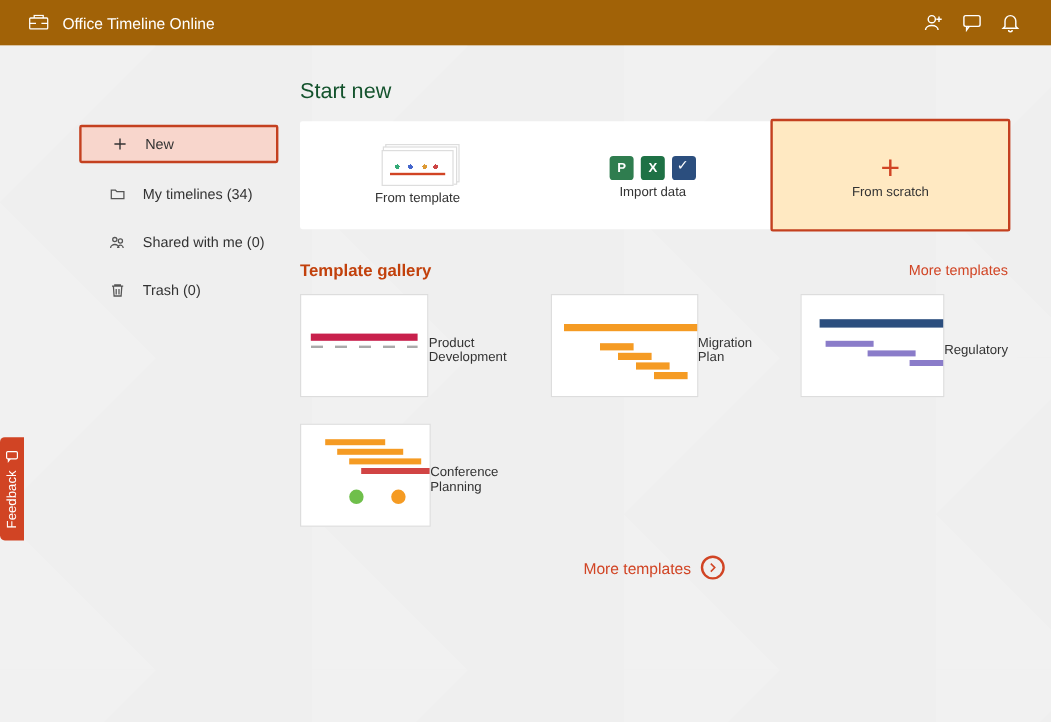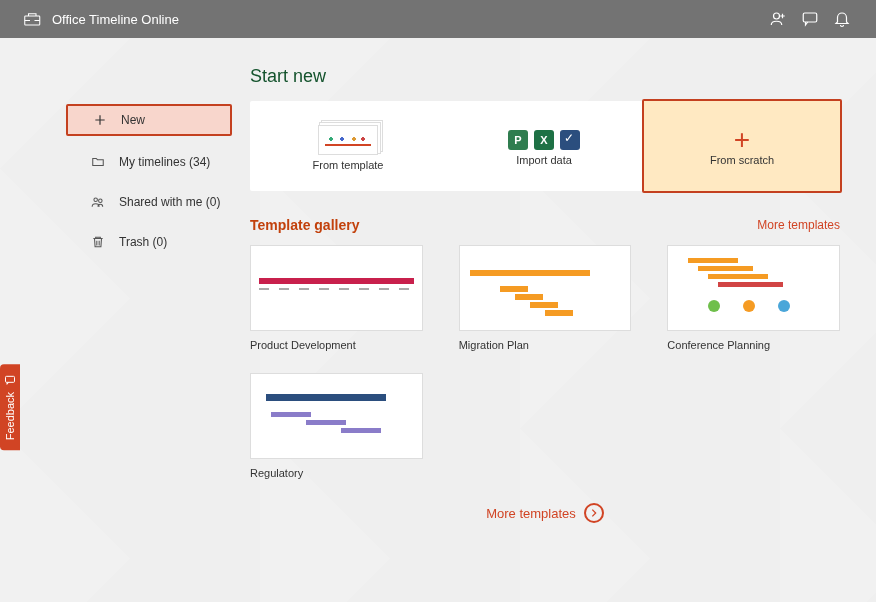--- a/index.html
+++ b/index.html
@@ -1,18 +1,18 @@
 <!DOCTYPE html>
 <html><head>
   <meta charset="utf-8">
   <style>
     * { box-sizing: border-box; margin: 0; padding: 0; }
     body { font-family: "Segoe UI", Arial, sans-serif; width: 876px; height: 602px; overflow: hidden; background: #fff; }
     .frame { width: 876px; height: 602px; display: flex; flex-direction: column; }
-    .header { height: 38px; background: #737373; display: flex; align-items: center; color: #fff; padding: 0 18px 0 24px; }
+    .header { height: 38px; background: #a16207; display: flex; align-items: center; color: #fff; padding: 0 18px 0 24px; }
     .logo-icon { width: 18px; height: 14px; margin-right: 10px; }
     .app-title { font-size: 13px; font-weight: 400; }
     .header-spacer { flex: 1; }
     .header-icon { width: 32px; display: flex; align-items: center; justify-content: center; cursor: pointer; }
     .body-area { flex: 1; background: #efefef; position: relative; display: flex; }
     .body-area::before {
       content:""; position:absolute; inset:0;
       background:
         linear-gradient(135deg, rgba(255,255,255,0.5) 25%, transparent 25%),
         linear-gradient(45deg,  rgba(255,255,255,0.5) 25%, transparent 25%);
@@ -47,21 +47,21 @@
     .ic-p { background:#2f7d4f; }
     .ic-x { background:#1e7145; }
     .ic-v { background:#2b4e7e; position:relative; }
     .ic-v::after{content:"✓"; color:#fff; font-size:12px; position:absolute; left:4px; top:1px;}
     .ic-p::after{content:"P"; color:#fff; font-size:11px; font-weight:bold; display:block; text-align:center; line-height:20px;}
     .ic-x::after{content:"X"; color:#fff; font-size:11px; font-weight:bold; display:block; text-align:center; line-height:20px;}
     .gallery-head { display:flex; align-items:center; margin-bottom:12px; }
     .gallery-head .more { margin-left:auto; color:#d14424; font-size:12px; cursor:pointer; }
     h3.gallery-title { font-size:14px; font-weight:600; color:#c2410c; }
     .gallery { display:grid; grid-template-columns: repeat(3, 1fr); column-gap: 36px; row-gap: 22px; }
-    .tmpl { display:flex; flex-direction:column; cursor:pointer; }
+    .tmpl { display:flex; flex-direction:row; align-items:center; cursor:pointer; }
     .tmpl-thumb { width: 100%; height: 86px; background:#fff; border:1px solid #ddd; position:relative; overflow:hidden; }
     .tmpl-label { font-size:11px; margin-top:8px; color:#333; }
     .more-footer { display:flex; justify-content:center; align-items:center; margin-top:24px; color:#d14424; font-size:13px; cursor:pointer; font-weight:500; gap:8px;}
     .more-footer .arrow-circ { width:20px; height:20px; border:2px solid #d14424; border-radius:50%; display:inline-flex; align-items:center; justify-content:center;}
     .more-footer .arrow-circ svg{ width:10px; height:10px; }
     .feedback { position:absolute; left:0; top:326px; writing-mode:vertical-rl; transform:rotate(180deg); background:#d14424; color:#fff; font-size:11px; padding:10px 4px; border-radius:0 4px 4px 0; display:flex; align-items:center; gap:6px; cursor:pointer;}
     
     .tt1::before{content:"";position:absolute;left:8px;top:32px;width:calc(100% - 16px);height:6px;background:#c8204c;}
     .tt1::after{content:"";position:absolute;left:8px;top:42px;width:calc(100% - 16px);height:2px;background:repeating-linear-gradient(90deg,#aaa 0 10px,transparent 10px 20px);}
     .tt2 .bar{position:absolute;height:5px;}
@@ -187,40 +187,40 @@
           <div class="tmpl-thumb tt4">
             <span class="bar" style="left:10px;top:24px;width:120px;background:#f59b23"></span>
             <span class="bar" style="left:40px;top:40px;width:28px"></span>
             <span class="bar" style="left:55px;top:48px;width:28px"></span>
             <span class="bar" style="left:70px;top:56px;width:28px"></span>
             <span class="bar" style="left:85px;top:64px;width:28px"></span>
           </div>
           <span class="tmpl-label">Migration Plan</span>
         </div>
         <div class="tmpl">
+          <div class="tmpl-thumb tt6">
+            <span class="bar" style="left:15px;top:20px;width:120px;background:#2b4e7e;height:7px"></span>
+            <span class="bar" style="left:20px;top:38px;width:40px;background:#8a7cc9"></span>
+            <span class="bar" style="left:55px;top:46px;width:40px;background:#8a7cc9"></span>
+            <span class="bar" style="left:90px;top:54px;width:40px;background:#8a7cc9"></span>
+          </div>
+          <span class="tmpl-label">Regulatory</span>
+        </div>
+        <div class="tmpl">
           <div class="tmpl-thumb tt5">
             <span class="bar" style="left:20px;top:12px;width:50px;background:#f59b23"></span>
             <span class="bar" style="left:30px;top:20px;width:55px;background:#f59b23"></span>
             <span class="bar" style="left:40px;top:28px;width:60px;background:#f59b23"></span>
             <span class="bar" style="left:50px;top:36px;width:65px;background:#d14444"></span>
             <span class="bar" style="left:40px;top:54px;width:12px;height:12px;border-radius:50%;background:#6fbf4b"></span>
             <span class="bar" style="left:75px;top:54px;width:12px;height:12px;border-radius:50%;background:#f59b23"></span>
             <span class="bar" style="left:110px;top:54px;width:12px;height:12px;border-radius:50%;background:#4aa6d9"></span>
           </div>
           <span class="tmpl-label">Conference Planning</span>
         </div>
-        <div class="tmpl">
-          <div class="tmpl-thumb tt6">
-            <span class="bar" style="left:15px;top:20px;width:120px;background:#2b4e7e;height:7px"></span>
-            <span class="bar" style="left:20px;top:38px;width:40px;background:#8a7cc9"></span>
-            <span class="bar" style="left:55px;top:46px;width:40px;background:#8a7cc9"></span>
-            <span class="bar" style="left:90px;top:54px;width:40px;background:#8a7cc9"></span>
-          </div>
-          <span class="tmpl-label">Regulatory</span>
-        </div>
       </div>
 
       <div class="more-footer">
         <span>More templates</span>
         <span class="arrow-circ">
           <svg viewBox="0 0 24 24" fill="none" stroke="#d14424" stroke-width="3">
               <path d="M8 4l8 8-8 8"></path>
             </svg>
         </span>
       </div>

